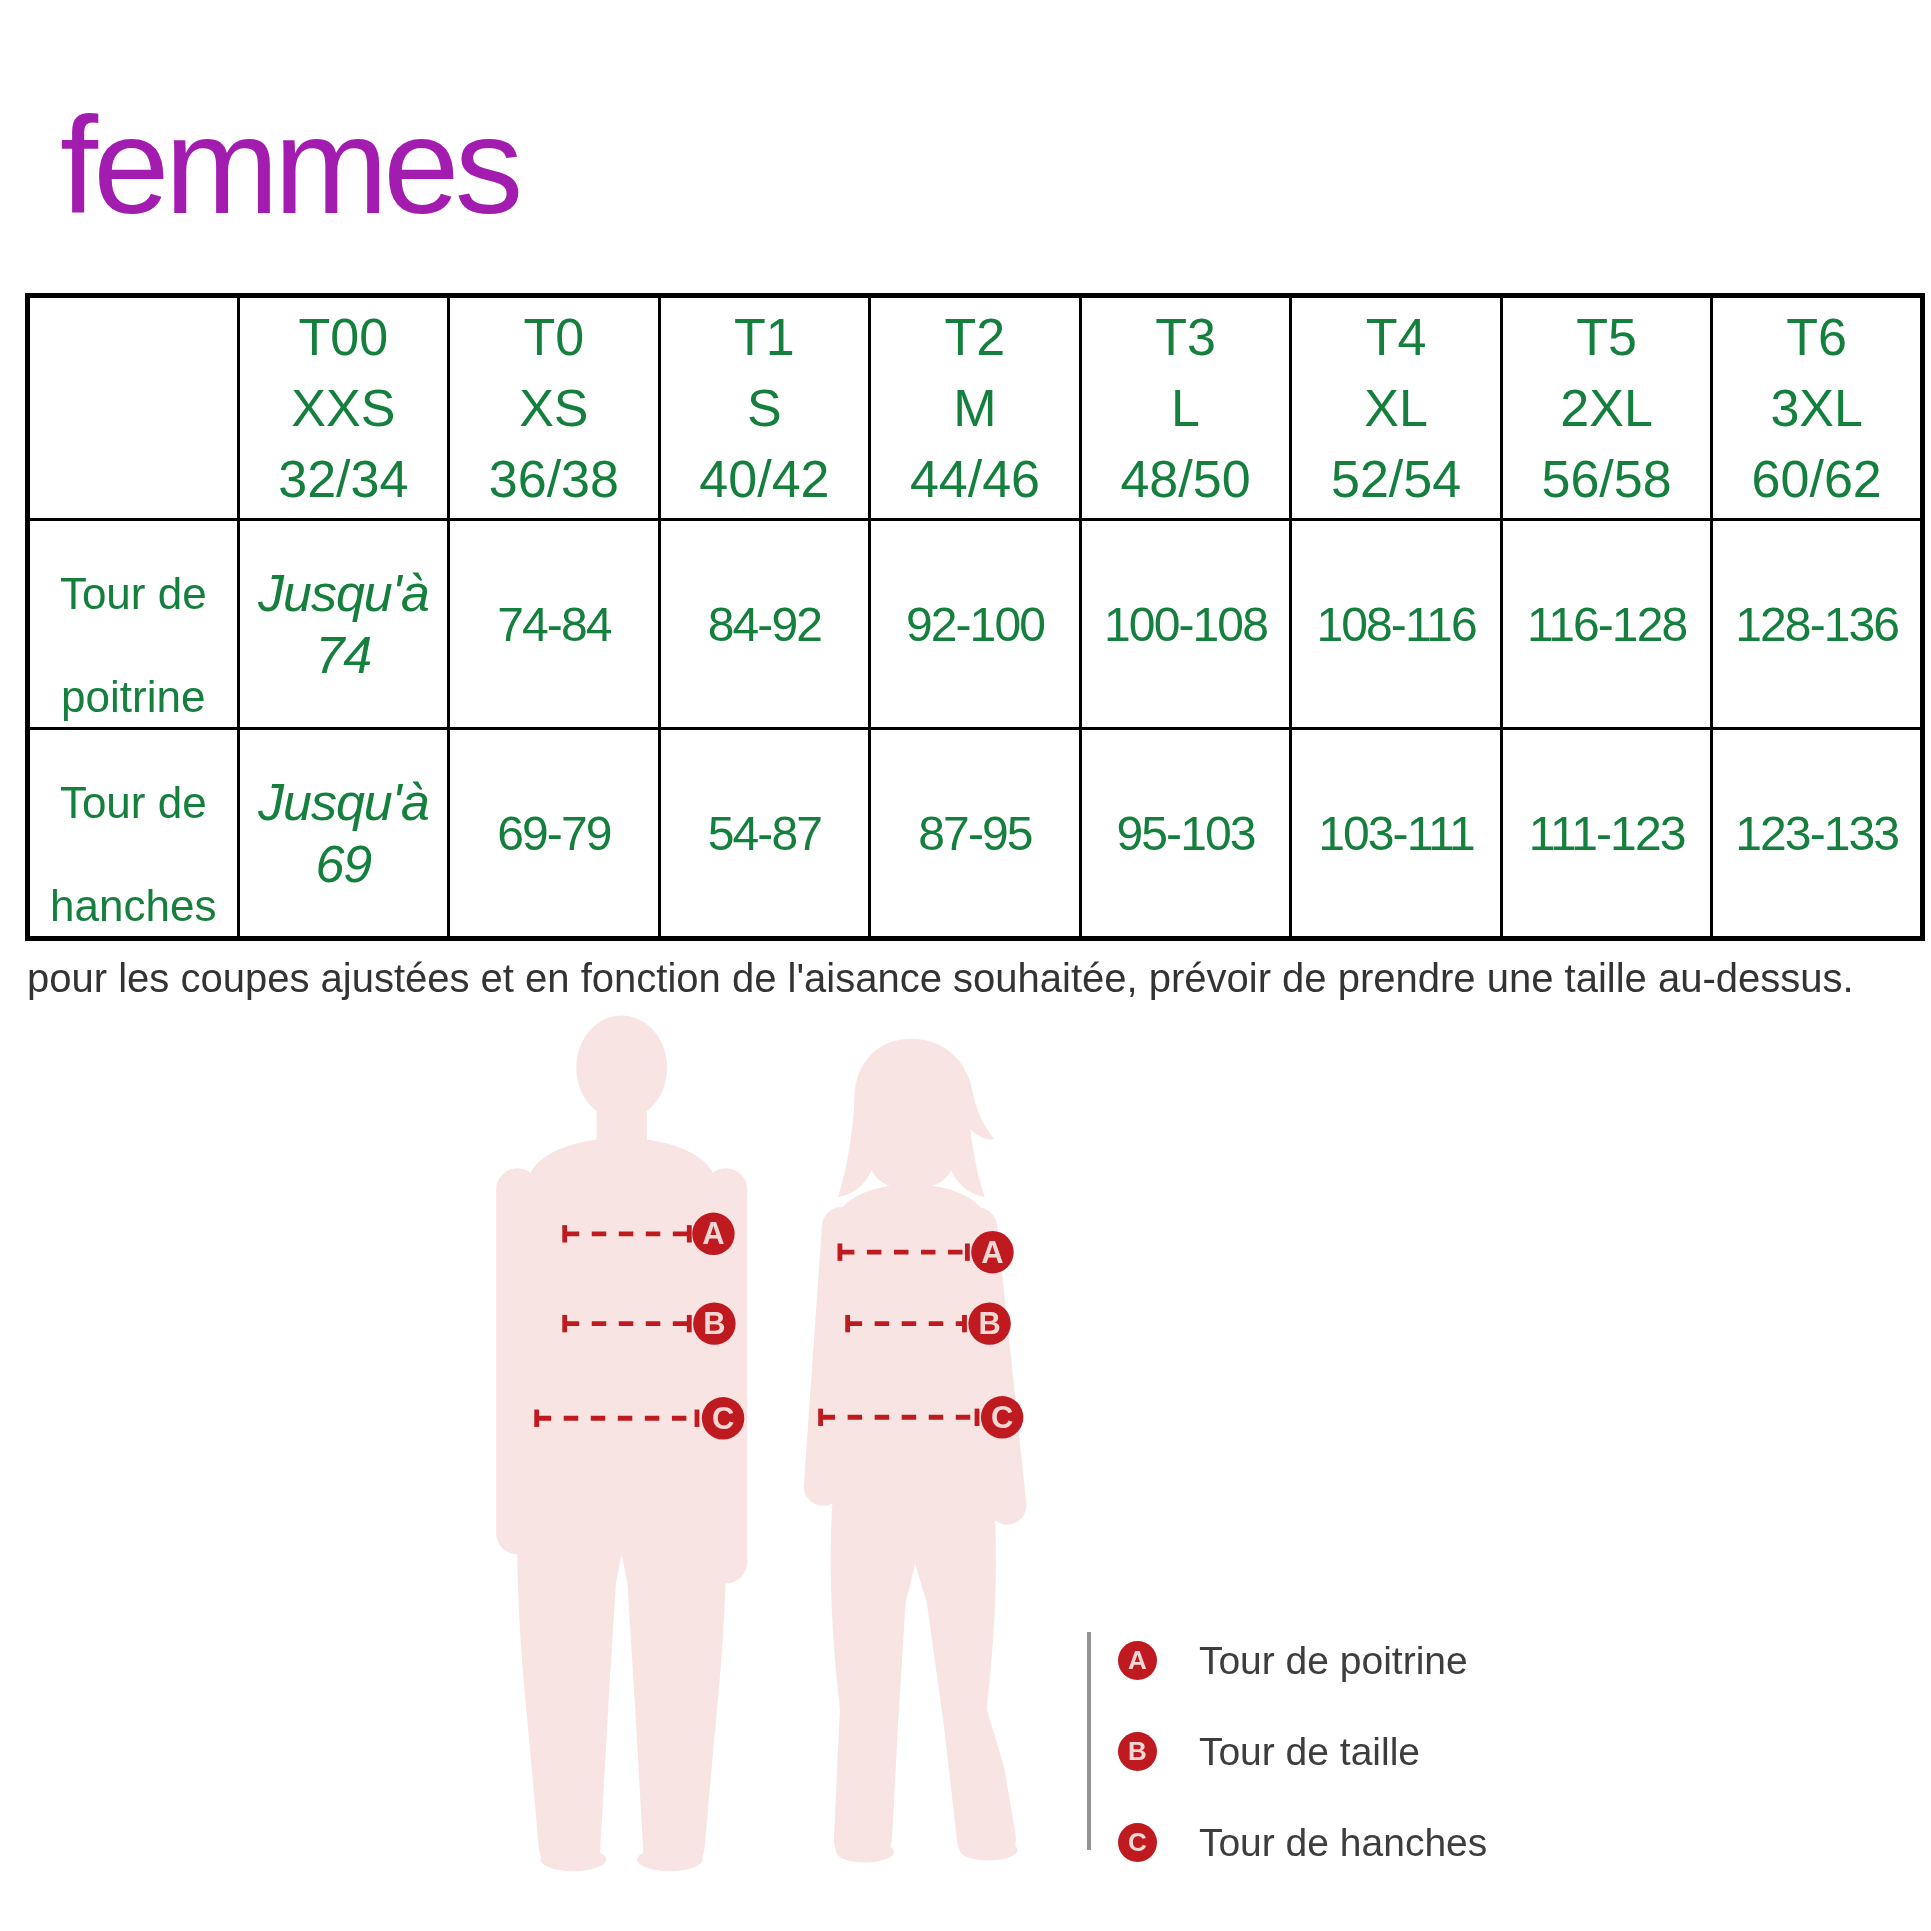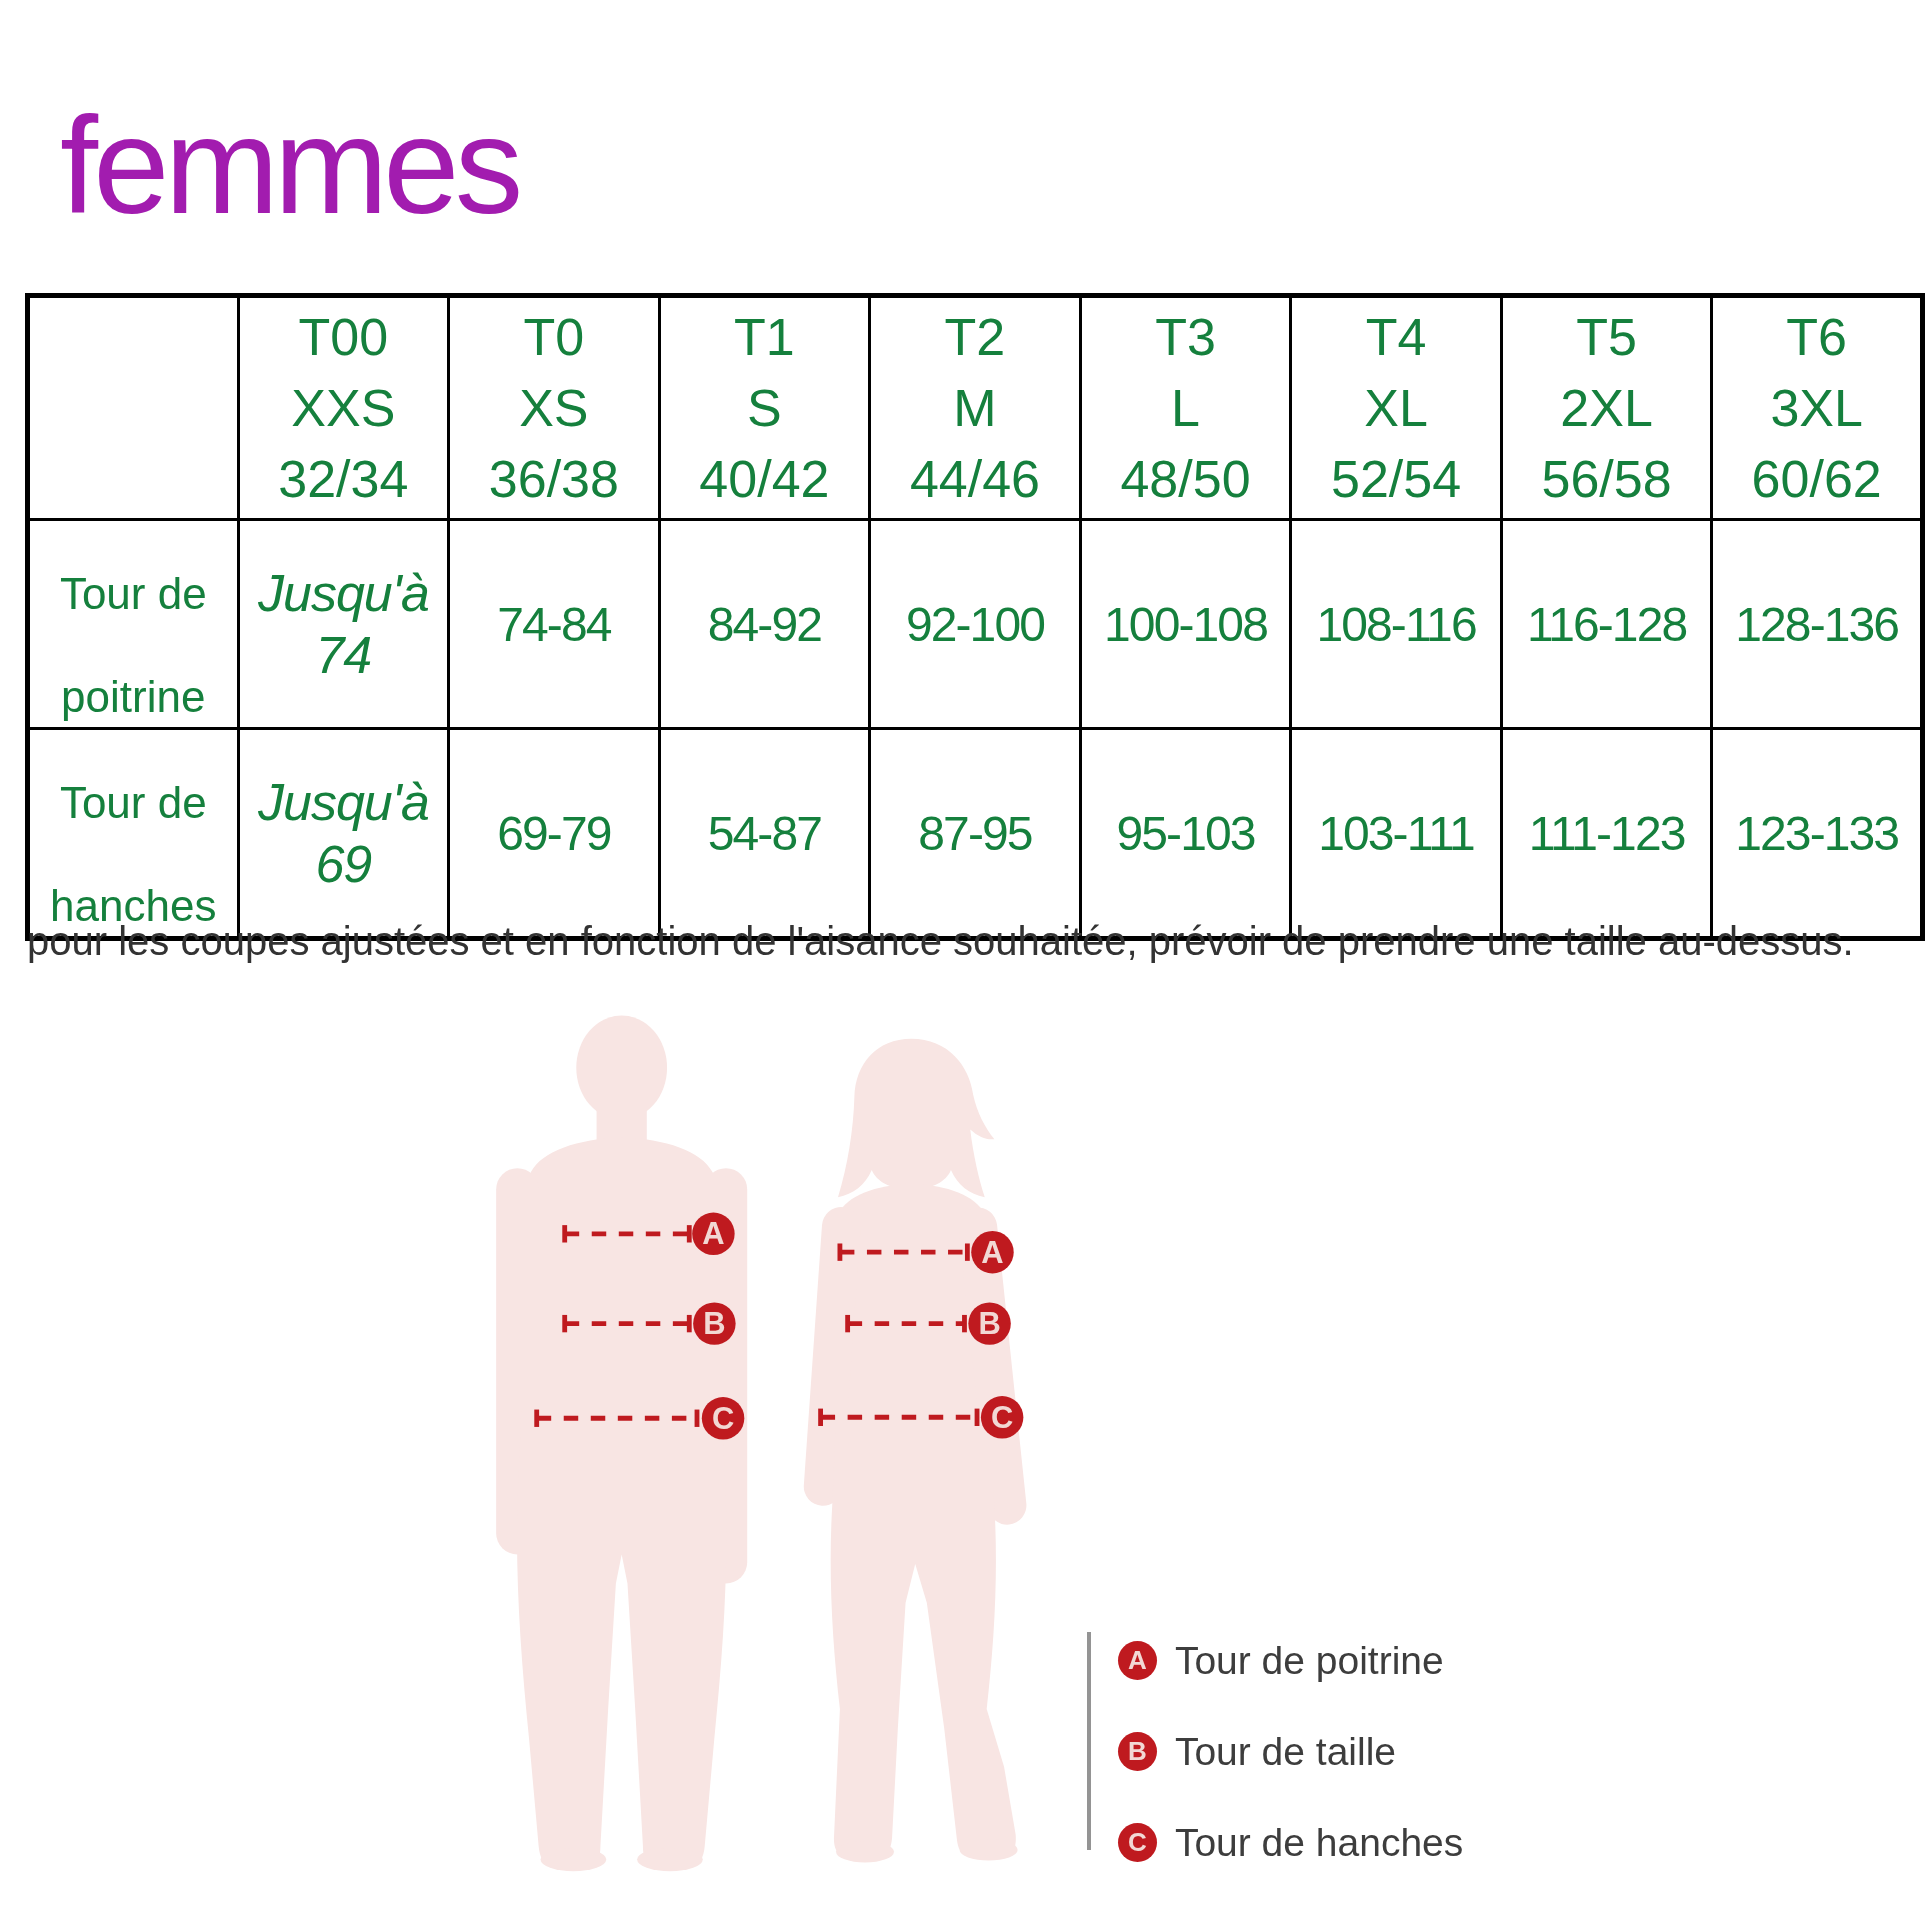--- a/index.html
+++ b/index.html
@@ -45,21 +45,21 @@
   tr.hanches-row   { height:183px; }
 
   .hdr-line  { font-size:52px; line-height:71px; font-weight:300; letter-spacing:0px; }
   .row-label { font-size:44px; line-height:60px; font-weight:300;margin-top:43px; }
   .cell-val  { font-size:48px; font-weight:300; letter-spacing:-1.9px; }
   .cell-two  { font-size:52px; line-height:62px; font-weight:300; letter-spacing:-1px;font-style:italic; }
 
   
   .fit-note {
     position:absolute;
-    left:27px; top:919px;
+    left:27px; top:956px;
     width:1883px;
     font-size:40px;
     font-weight:300;
     color:#333;
     letter-spacing:0;
   }
 
   
   svg.figure-svg {
     position:absolute;
@@ -103,21 +103,21 @@
     background:#bf1a1f;
     color:#f2d8d4;
     font-size:26px;
     font-weight:bold;
     display:flex;
     align-items:center;
     justify-content:center;
     flex:0 0 auto;
   }
   .legend-label {
-    margin-left:18px;
+    margin-left:42px;
     font-size:39px;
     color:#3d3d3d;
     font-weight:400;
     white-space:nowrap;
   }
 </style>
 </head>
 <body>
 
 <h1 class="page-title">femmes</h1>

